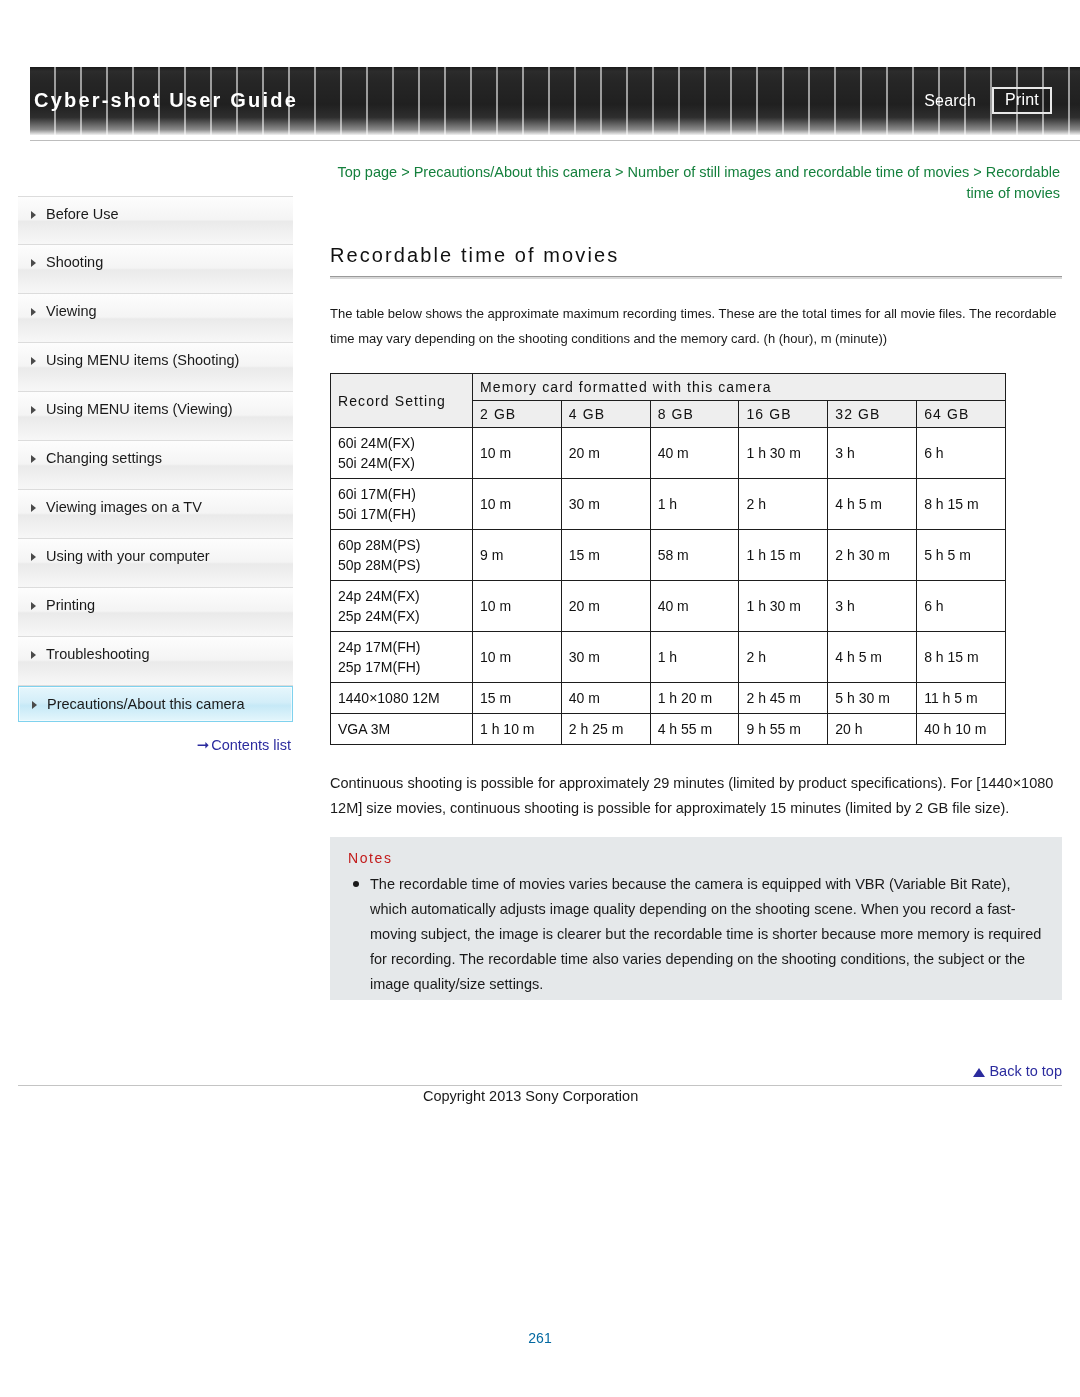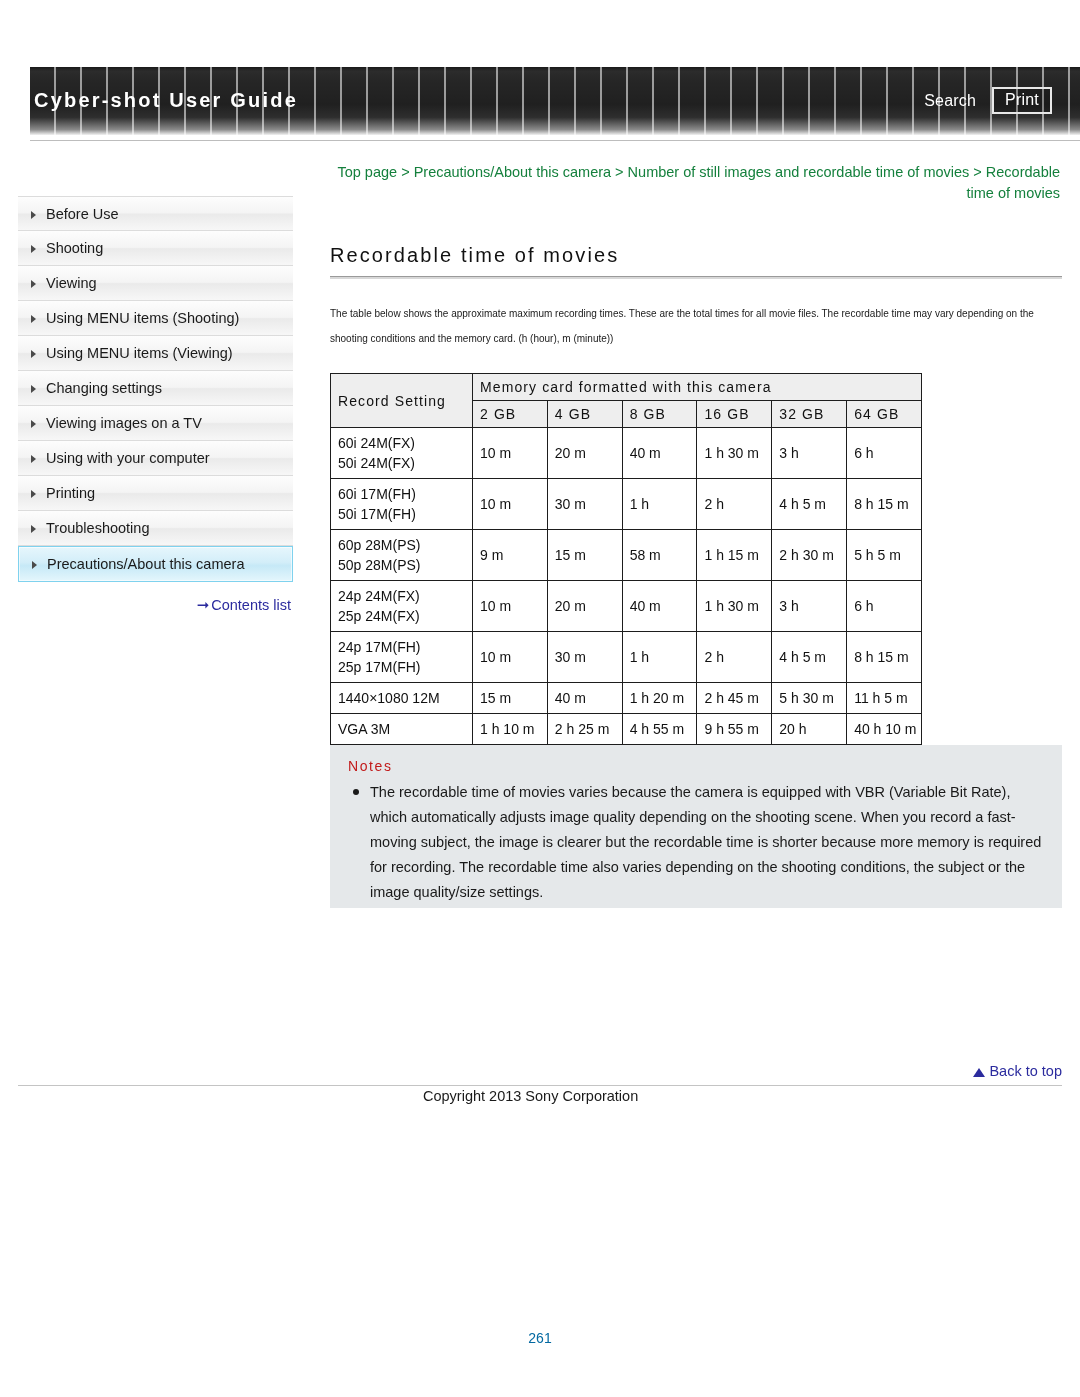--- a/index.html
+++ b/index.html
@@ -88,21 +88,21 @@
   }
 
   
   .sidebar {
     position: absolute;
     left: 18px; top: 196px;
     width: 275px;
   }
   .side-item {
     position: relative;
-    height: 35px;
+    height: 49px;
     line-height: 35px;
     padding-left: 28px;
     font-size: 14.5px;
     color: #1a1a1a;
     border-bottom: 1px solid #dcdcdc;
     background: linear-gradient(to bottom, #fdfdfd 0%, #f4f4f4 48%, #eaeaea 52%, #f7f7f7 100%);
     cursor: pointer;
     white-space: nowrap;
   }
   .side-item:first-child { border-top: 1px solid #dcdcdc; }
@@ -150,30 +150,30 @@
     letter-spacing: 2.1px;
     color: #111;
     margin: 0 0 9px 0;
   }
   .title-rule {
     height: 3px;
     background: linear-gradient(to bottom, #9a9a9a 0%, #9a9a9a 50%, #d8d8d8 50%, #d8d8d8 100%);
     margin-bottom: 22px;
   }
   .intro {
-    font-size: 10px;
+    font-size: 13px;
     line-height: 25px;
     color: #1a1a1a;
     margin: 0 0 22px 0;
   }
 
   
   table.rec {
     border-collapse: collapse;
-    width: 592px;
+    width: 676px;
     table-layout: fixed;
     font-size: 14px;
   }
   table.rec td, table.rec th {
     border: 1.5px solid #1d1d1d;
     padding: 5px 7px;
     text-align: left;
     font-weight: normal;
     vertical-align: middle;
     color: #111;
@@ -428,20 +428,21 @@
         <td class="val">1 h 10 m</td>
         <td class="val">2 h 25 m</td>
         <td class="val">4 h 55 m</td>
         <td class="val">9 h 55 m</td>
         <td class="val">20 h</td>
         <td class="val">40 h 10 m</td>
       </tr>
     </tbody>
   </table>
 
+  <p class="after-table">Continuous shooting is possible for approximately 29 minutes (limited by product specifications). For [1440×1080 12M] size movies, continuous shooting is possible for approximately 15 minutes (limited by 2 GB file size).</p>
 
   <div class="notes">
     <div class="notes-title">Notes</div>
     <ul>
       <li>
         <span class="bullet"></span>
         <span>The recordable time of movies varies because the camera is equipped with VBR (Variable Bit Rate), which automatically adjusts image quality depending on the shooting scene. When you record a fast-moving subject, the image is clearer but the recordable time is shorter because more memory is required for recording. The recordable time also varies depending on the shooting conditions, the subject or the image quality/size settings.</span>
       </li>
     </ul>
   </div>

